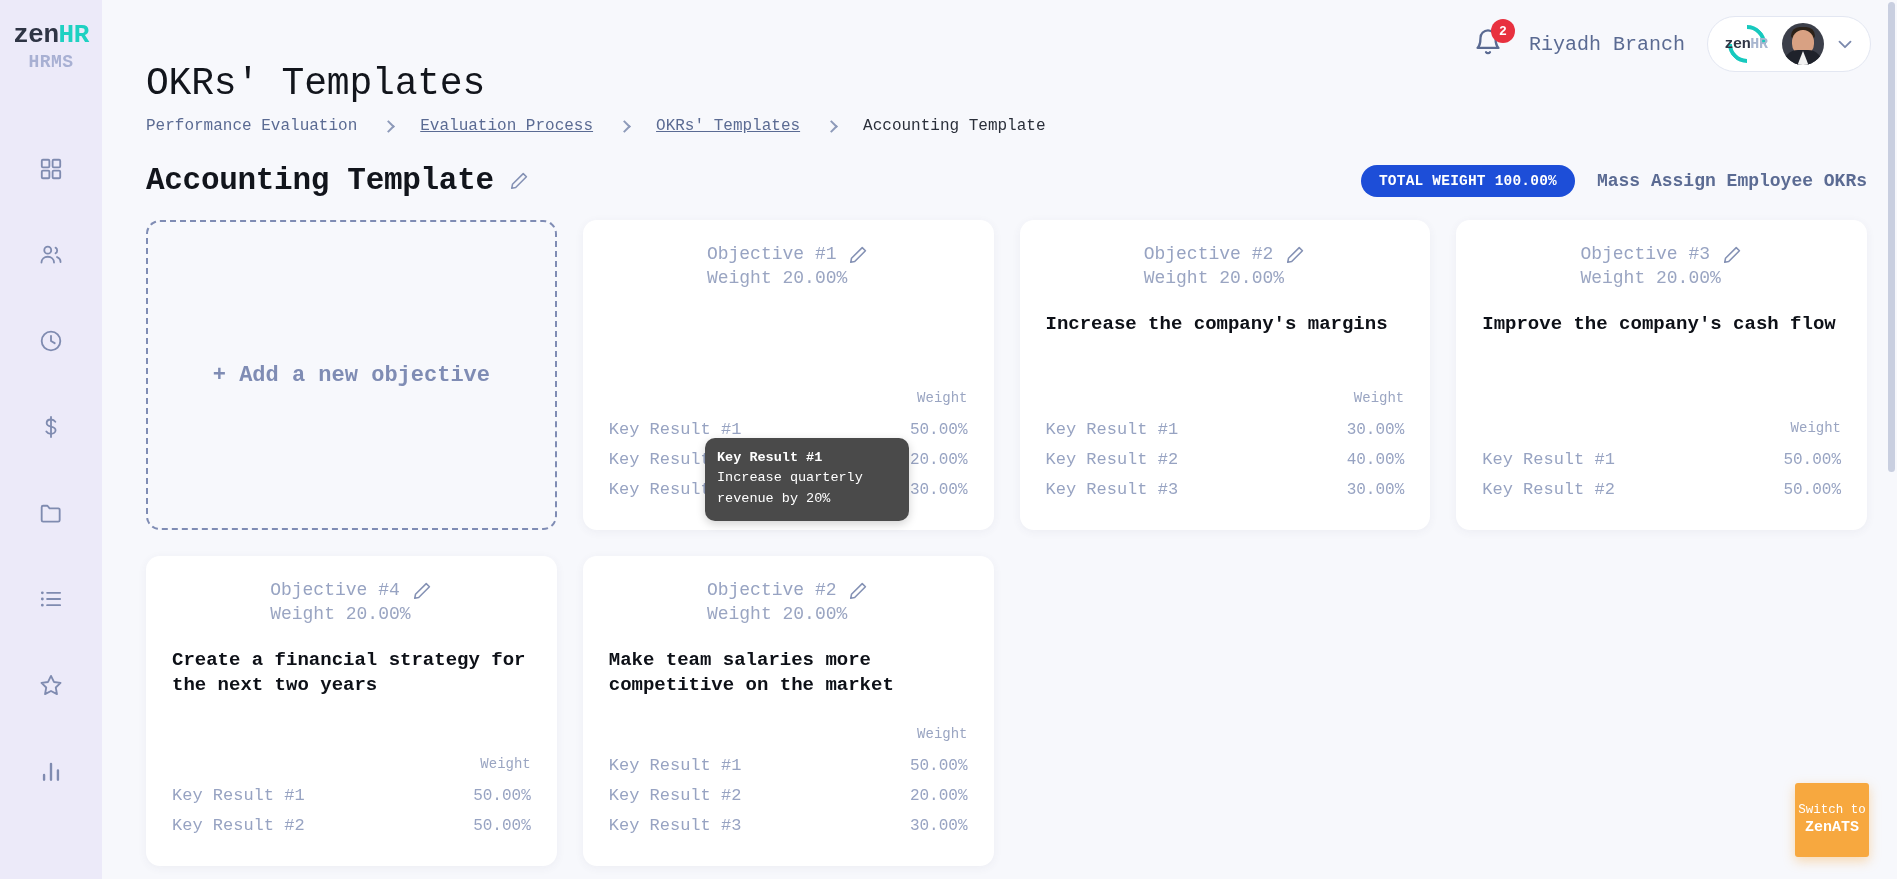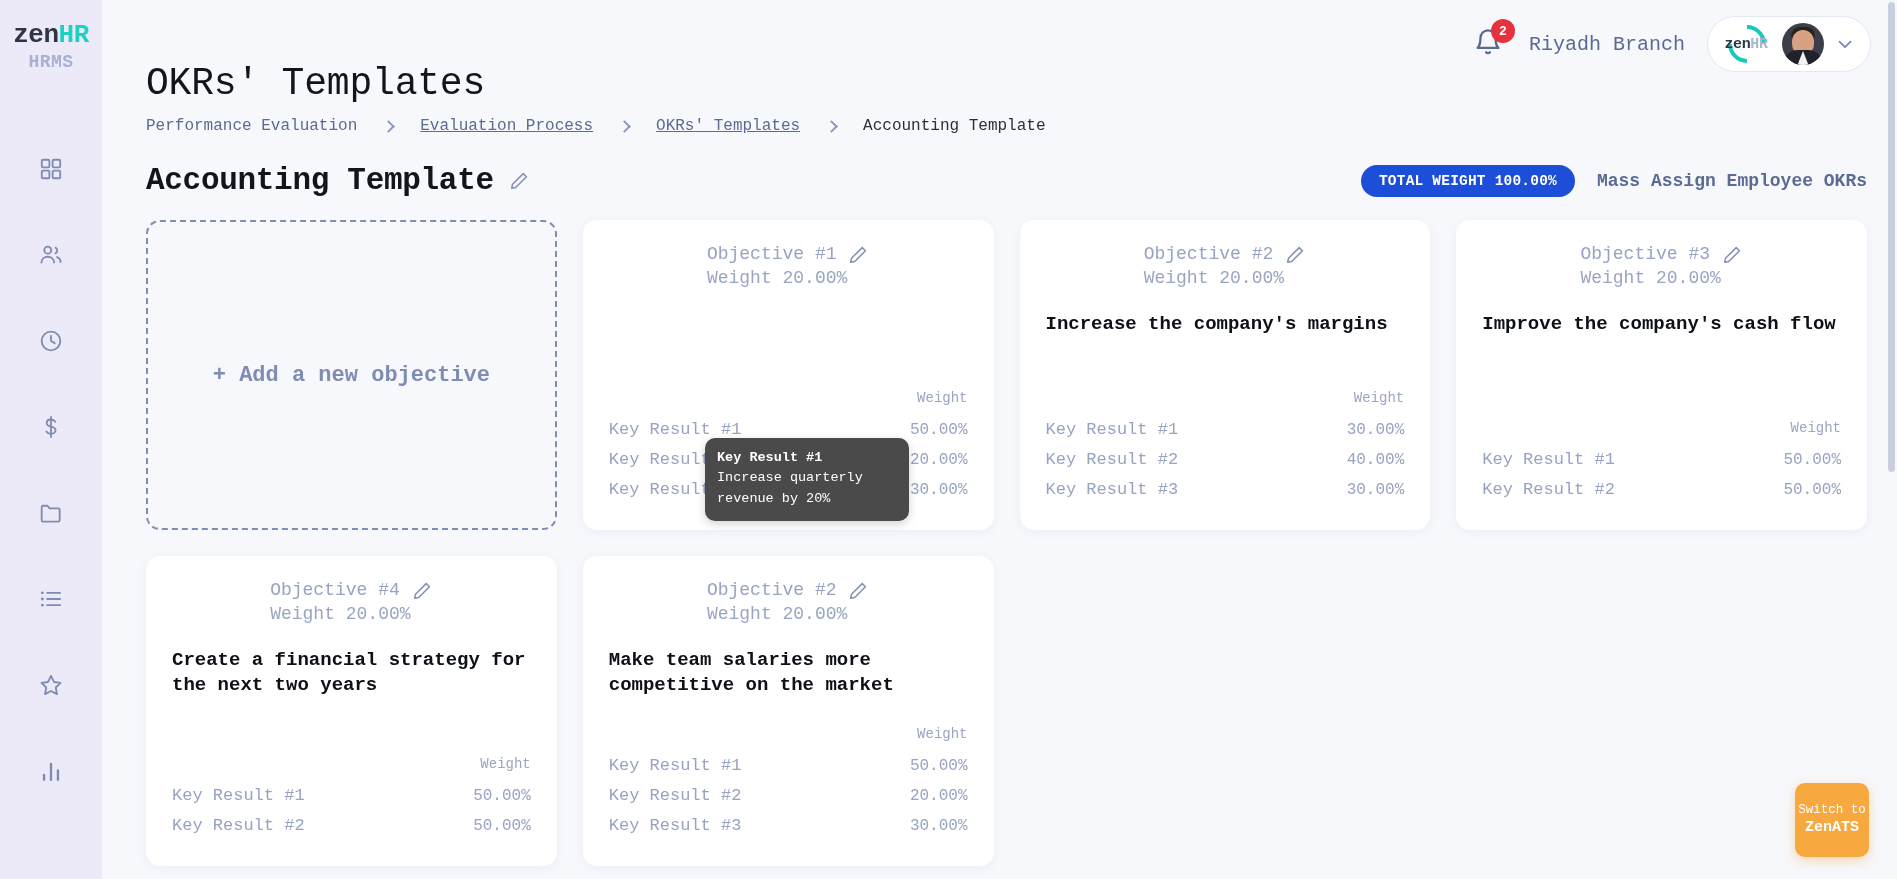--- a/index.html
+++ b/index.html
@@ -149,21 +149,21 @@
     background: #4a4a4a; color: #fff; border-radius: 10px;
     padding: 10px 12px 12px 12px; z-index: 40;
     box-shadow: 0 3px 10px rgba(0,0,0,.18);
   }
   .tooltip-title { font-size: 13.5px; font-weight: 700; line-height: 1.5; }
   .tooltip-body { font-size: 13.5px; line-height: 1.5; }
 
   
   .switch-fab {
     position: absolute; right: 28px; bottom: 22px;
-    width: 74px; height: 74px; border-radius: 10px;
+    width: 74px; height: 74px; border-radius: 3px;
     background: #f7a83f; color: #fff; cursor: pointer;
     display: flex; flex-direction: column; align-items: center; justify-content: center;
     box-shadow: 0 4px 12px rgba(247,168,63,.4); z-index: 30;
   }
   .switch-top { font-size: 12.5px; line-height: 1.3; }
   .switch-bot { font-size: 15px; font-weight: 700; line-height: 1.3; }
 
   
   .vscroll { position: absolute; right: 2px; top: 2px; width: 7px; height: 875px; }
   .vscroll .thumb { width: 7px; height: 470px; background: #c9cfe0; border-radius: 4px; }

